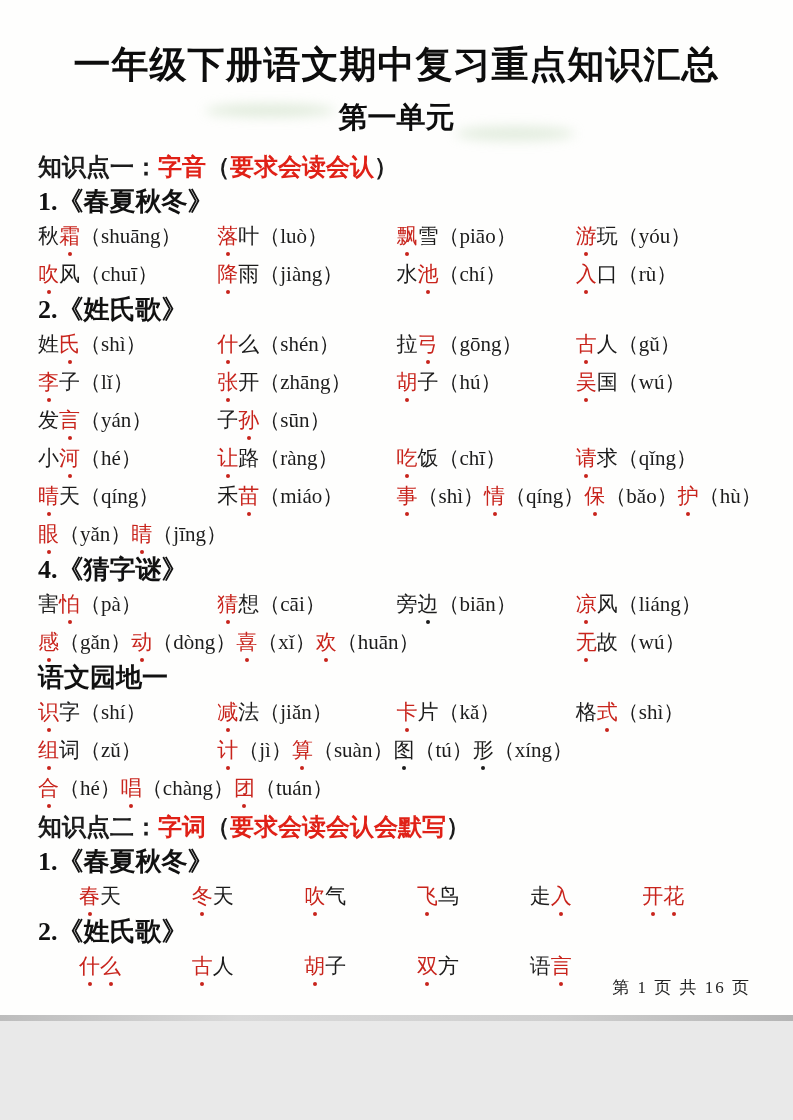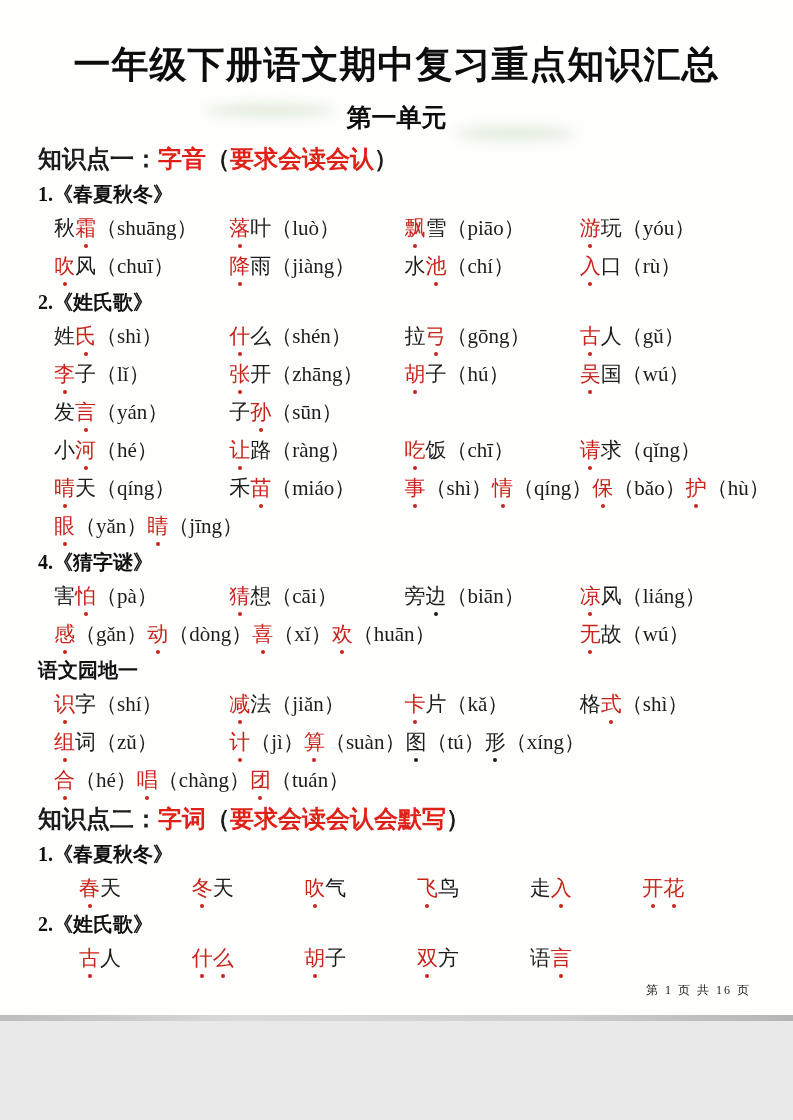--- a/index.html
+++ b/index.html
@@ -19,58 +19,58 @@
   .s2{left:455px;top:126px;width:120px;height:15px;background:rgba(176,206,166,.34);}
   h1.title{
     margin:0 0 14px 0;
     font-family:"Liberation Sans", sans-serif;
     font-weight:900;
     font-size:37px;line-height:42px;
     text-align:center;color:#0d0d0d;
     letter-spacing:1px;
   }
   h2.subtitle{
-    margin:0 0 10px 0;
+    margin:0 0 18px 0;
     font-family:"Liberation Sans", sans-serif;
     font-weight:900;
-    font-size:25px;line-height:34px;
+    font-size:29px;line-height:34px;
     text-align:center;color:#0d0d0d;
   }
   .section-heading{
     font-family:"Liberation Sans", sans-serif;
     font-weight:bold;
     font-size:24px;line-height:30px;
     margin:4px 0 8px 0;
     color:#111;
   }
   .section-heading .tk.red{color:var(--accent,#e02117);}
   .block-label{
     font-weight:bold;
-    font-size:20px;line-height:24px;
+    font-size:26px;line-height:24px;
     margin:0 0 8px 0;
     color:#111;
   }
   .row{display:grid;margin:0 0 8px 0;}
   .row{height:30px;}
-  .cols4{grid-template-columns:repeat(4,1fr);margin-left:16px;}
+  .cols4{grid-template-columns:repeat(4,1fr);}
   .cols6{grid-template-columns:repeat(6,1fr);margin-left:41px;}
   .cell{white-space:nowrap;font-size:21px;line-height:28px;}
   .tk{color:var(--ink,#1c1c1c);}
   .tk.red{color:var(--red,#c8241c);}
   .tk.dot{position:relative;display:inline-block;}
   .tk.dot::after{
     content:"";
     position:absolute;left:50%;bottom:-6px;
     width:4px;height:4px;margin-left:-2px;
     border-radius:50%;
     background:currentColor;
   }
   .footer{
     position:absolute;right:42px;bottom:22px;
-    font-size:12px;color:#222;
+    font-size:17px;color:#222;
     letter-spacing:2px;
   }
   .bottom-edge{
     position:absolute;left:0;right:0;bottom:0;height:6px;
     background:linear-gradient(to right,#bdbdbd,#d9d9d9 30%,#cfcfcf 70%,#b5b5b5);
   }
 </style>
 </head>
 <body>
 
@@ -157,22 +157,22 @@
       <div class="row cols6">
         <div class="cell"><span class="tk red dot">春</span><span class="tk">天</span></div>
         <div class="cell"><span class="tk red dot">冬</span><span class="tk">天</span></div>
         <div class="cell"><span class="tk red dot">吹</span><span class="tk">气</span></div>
         <div class="cell"><span class="tk red dot">飞</span><span class="tk">鸟</span></div>
         <div class="cell"><span class="tk">走</span><span class="tk red dot">入</span></div>
         <div class="cell"><span class="tk red dot">开</span><span class="tk red dot">花</span></div>
       </div>
       <div class="block-label">2.《姓氏歌》</div>
       <div class="row cols6">
+        <div class="cell"><span class="tk red dot">什</span><span class="tk red dot">么</span></div>
         <div class="cell"><span class="tk red dot">古</span><span class="tk">人</span></div>
-        <div class="cell"><span class="tk red dot">什</span><span class="tk red dot">么</span></div>
         <div class="cell"><span class="tk red dot">胡</span><span class="tk">子</span></div>
         <div class="cell"><span class="tk red dot">双</span><span class="tk">方</span></div>
         <div class="cell"><span class="tk">语</span><span class="tk red dot">言</span></div>
       </div>
     </div>
 
   <div class="footer">第 1 页 共 16 页</div>
   <div class="bottom-edge"></div>
 </div>
 

